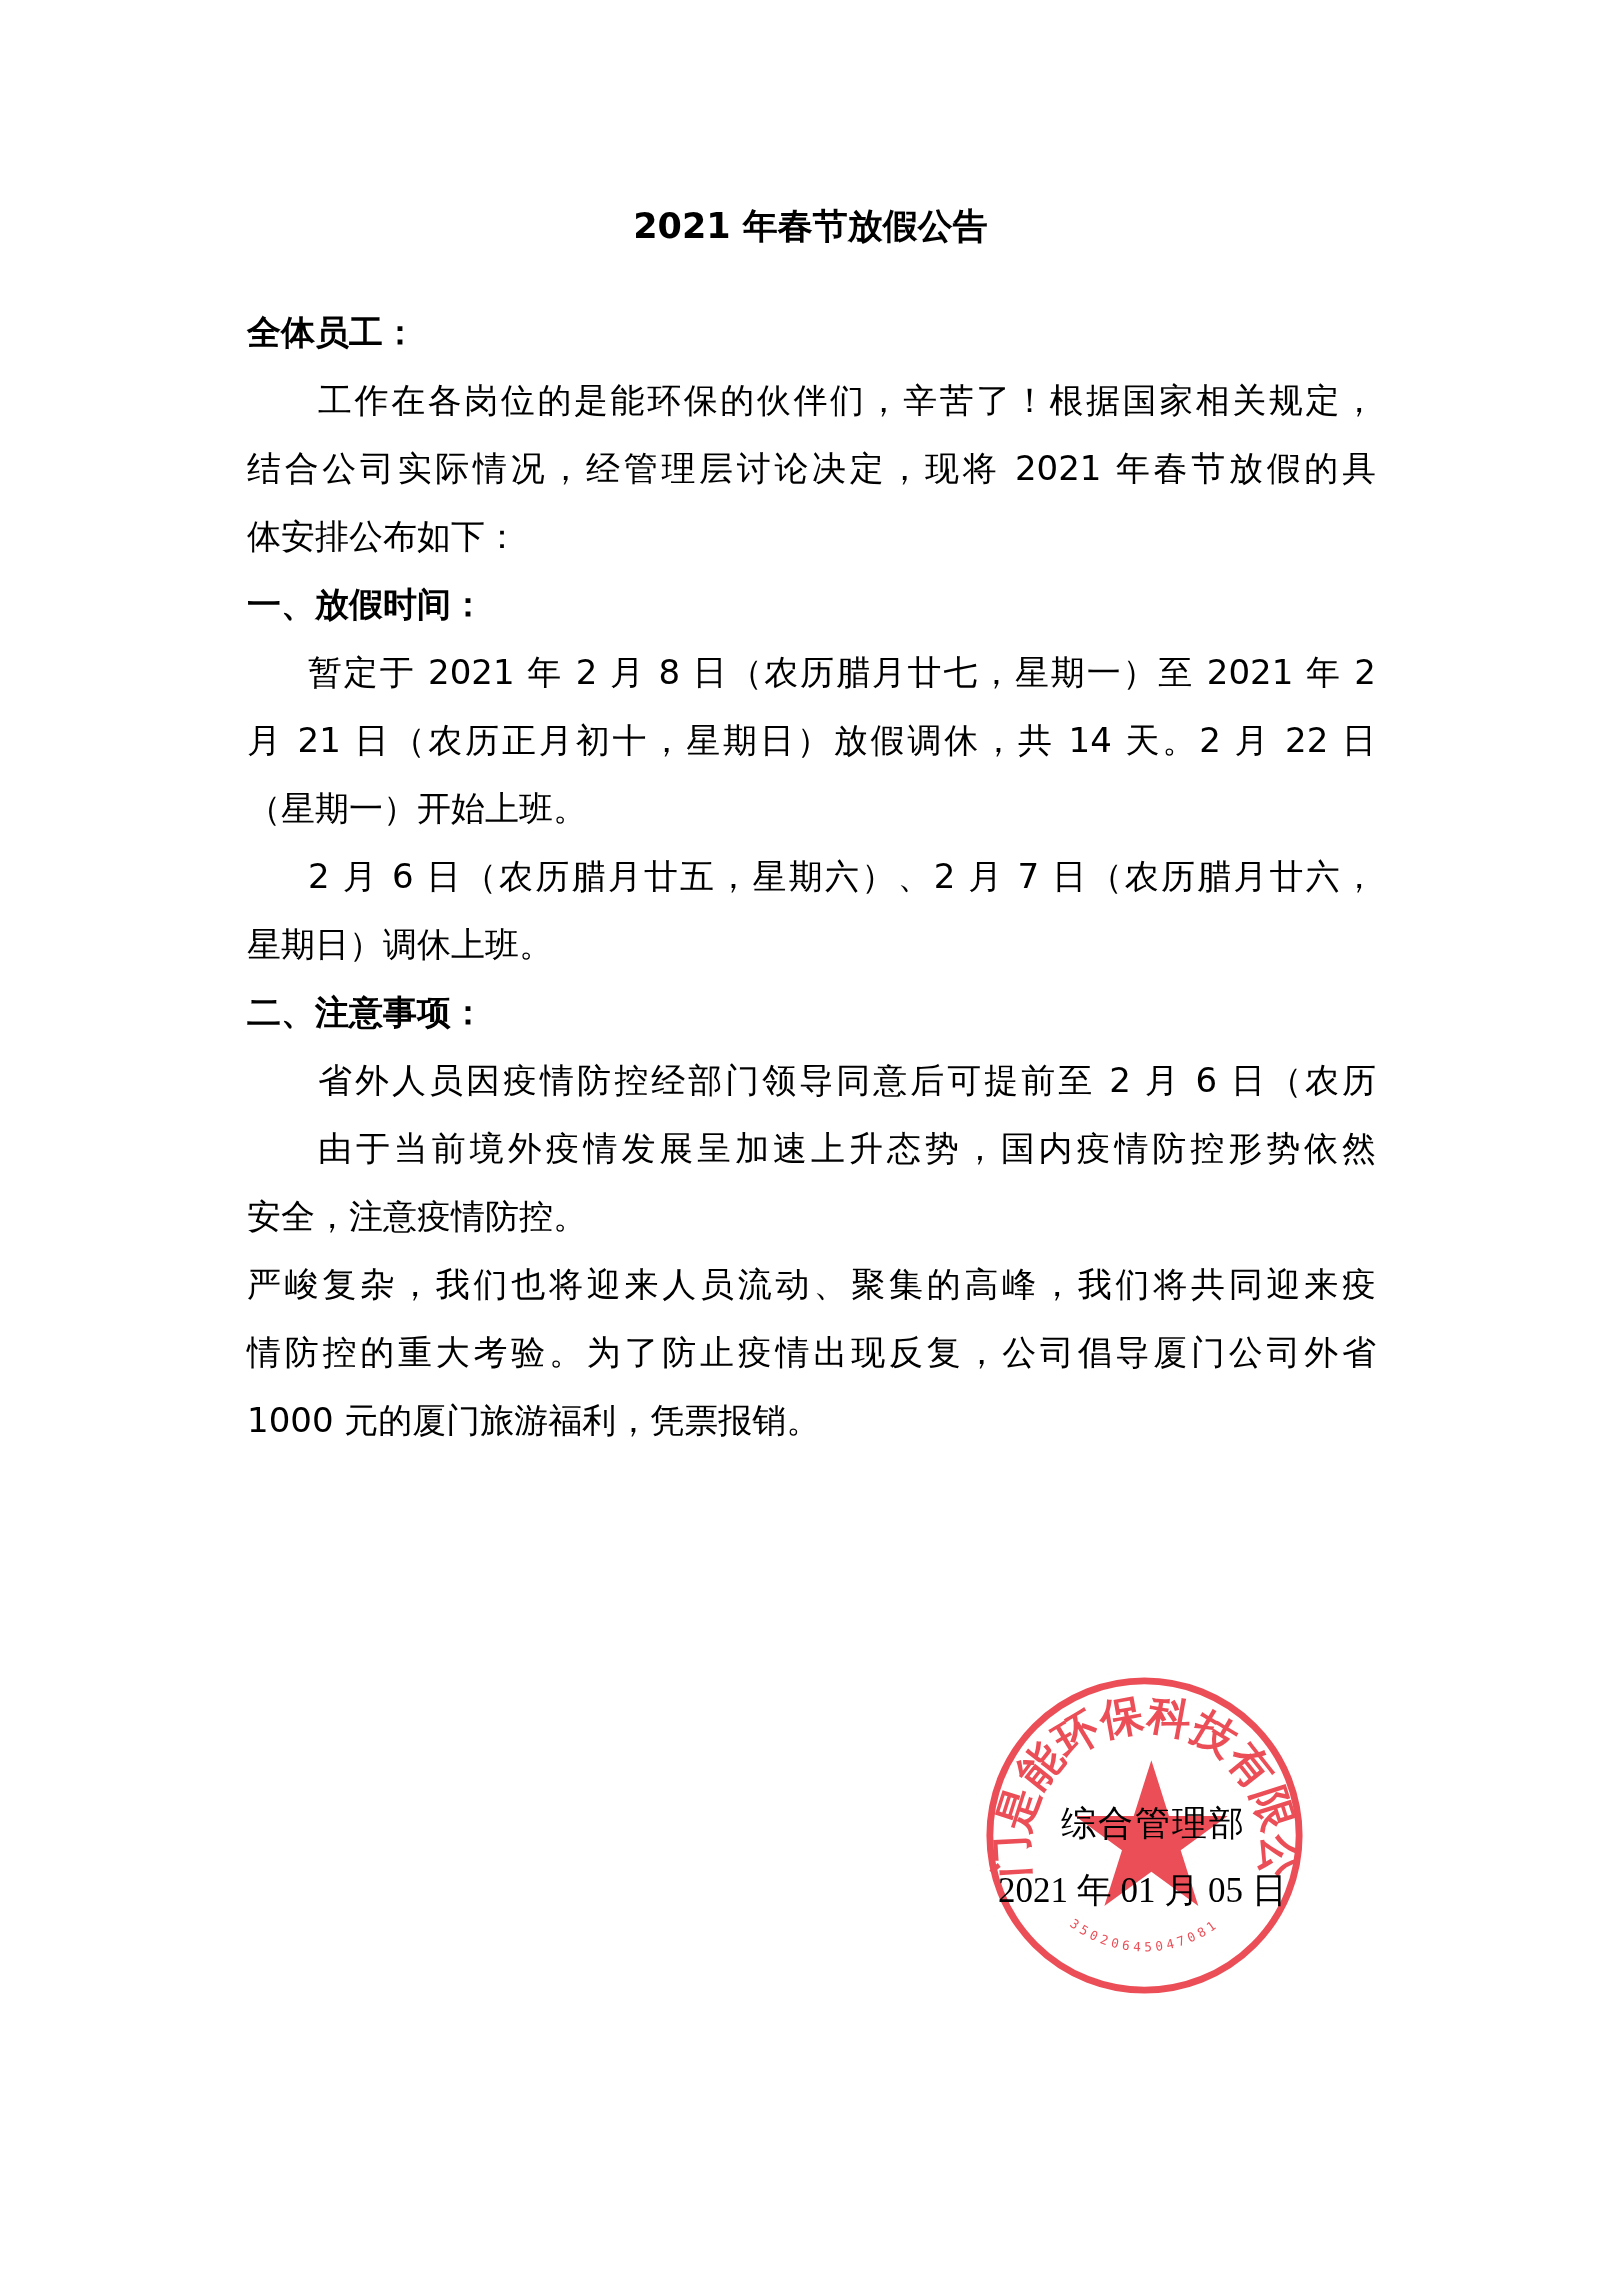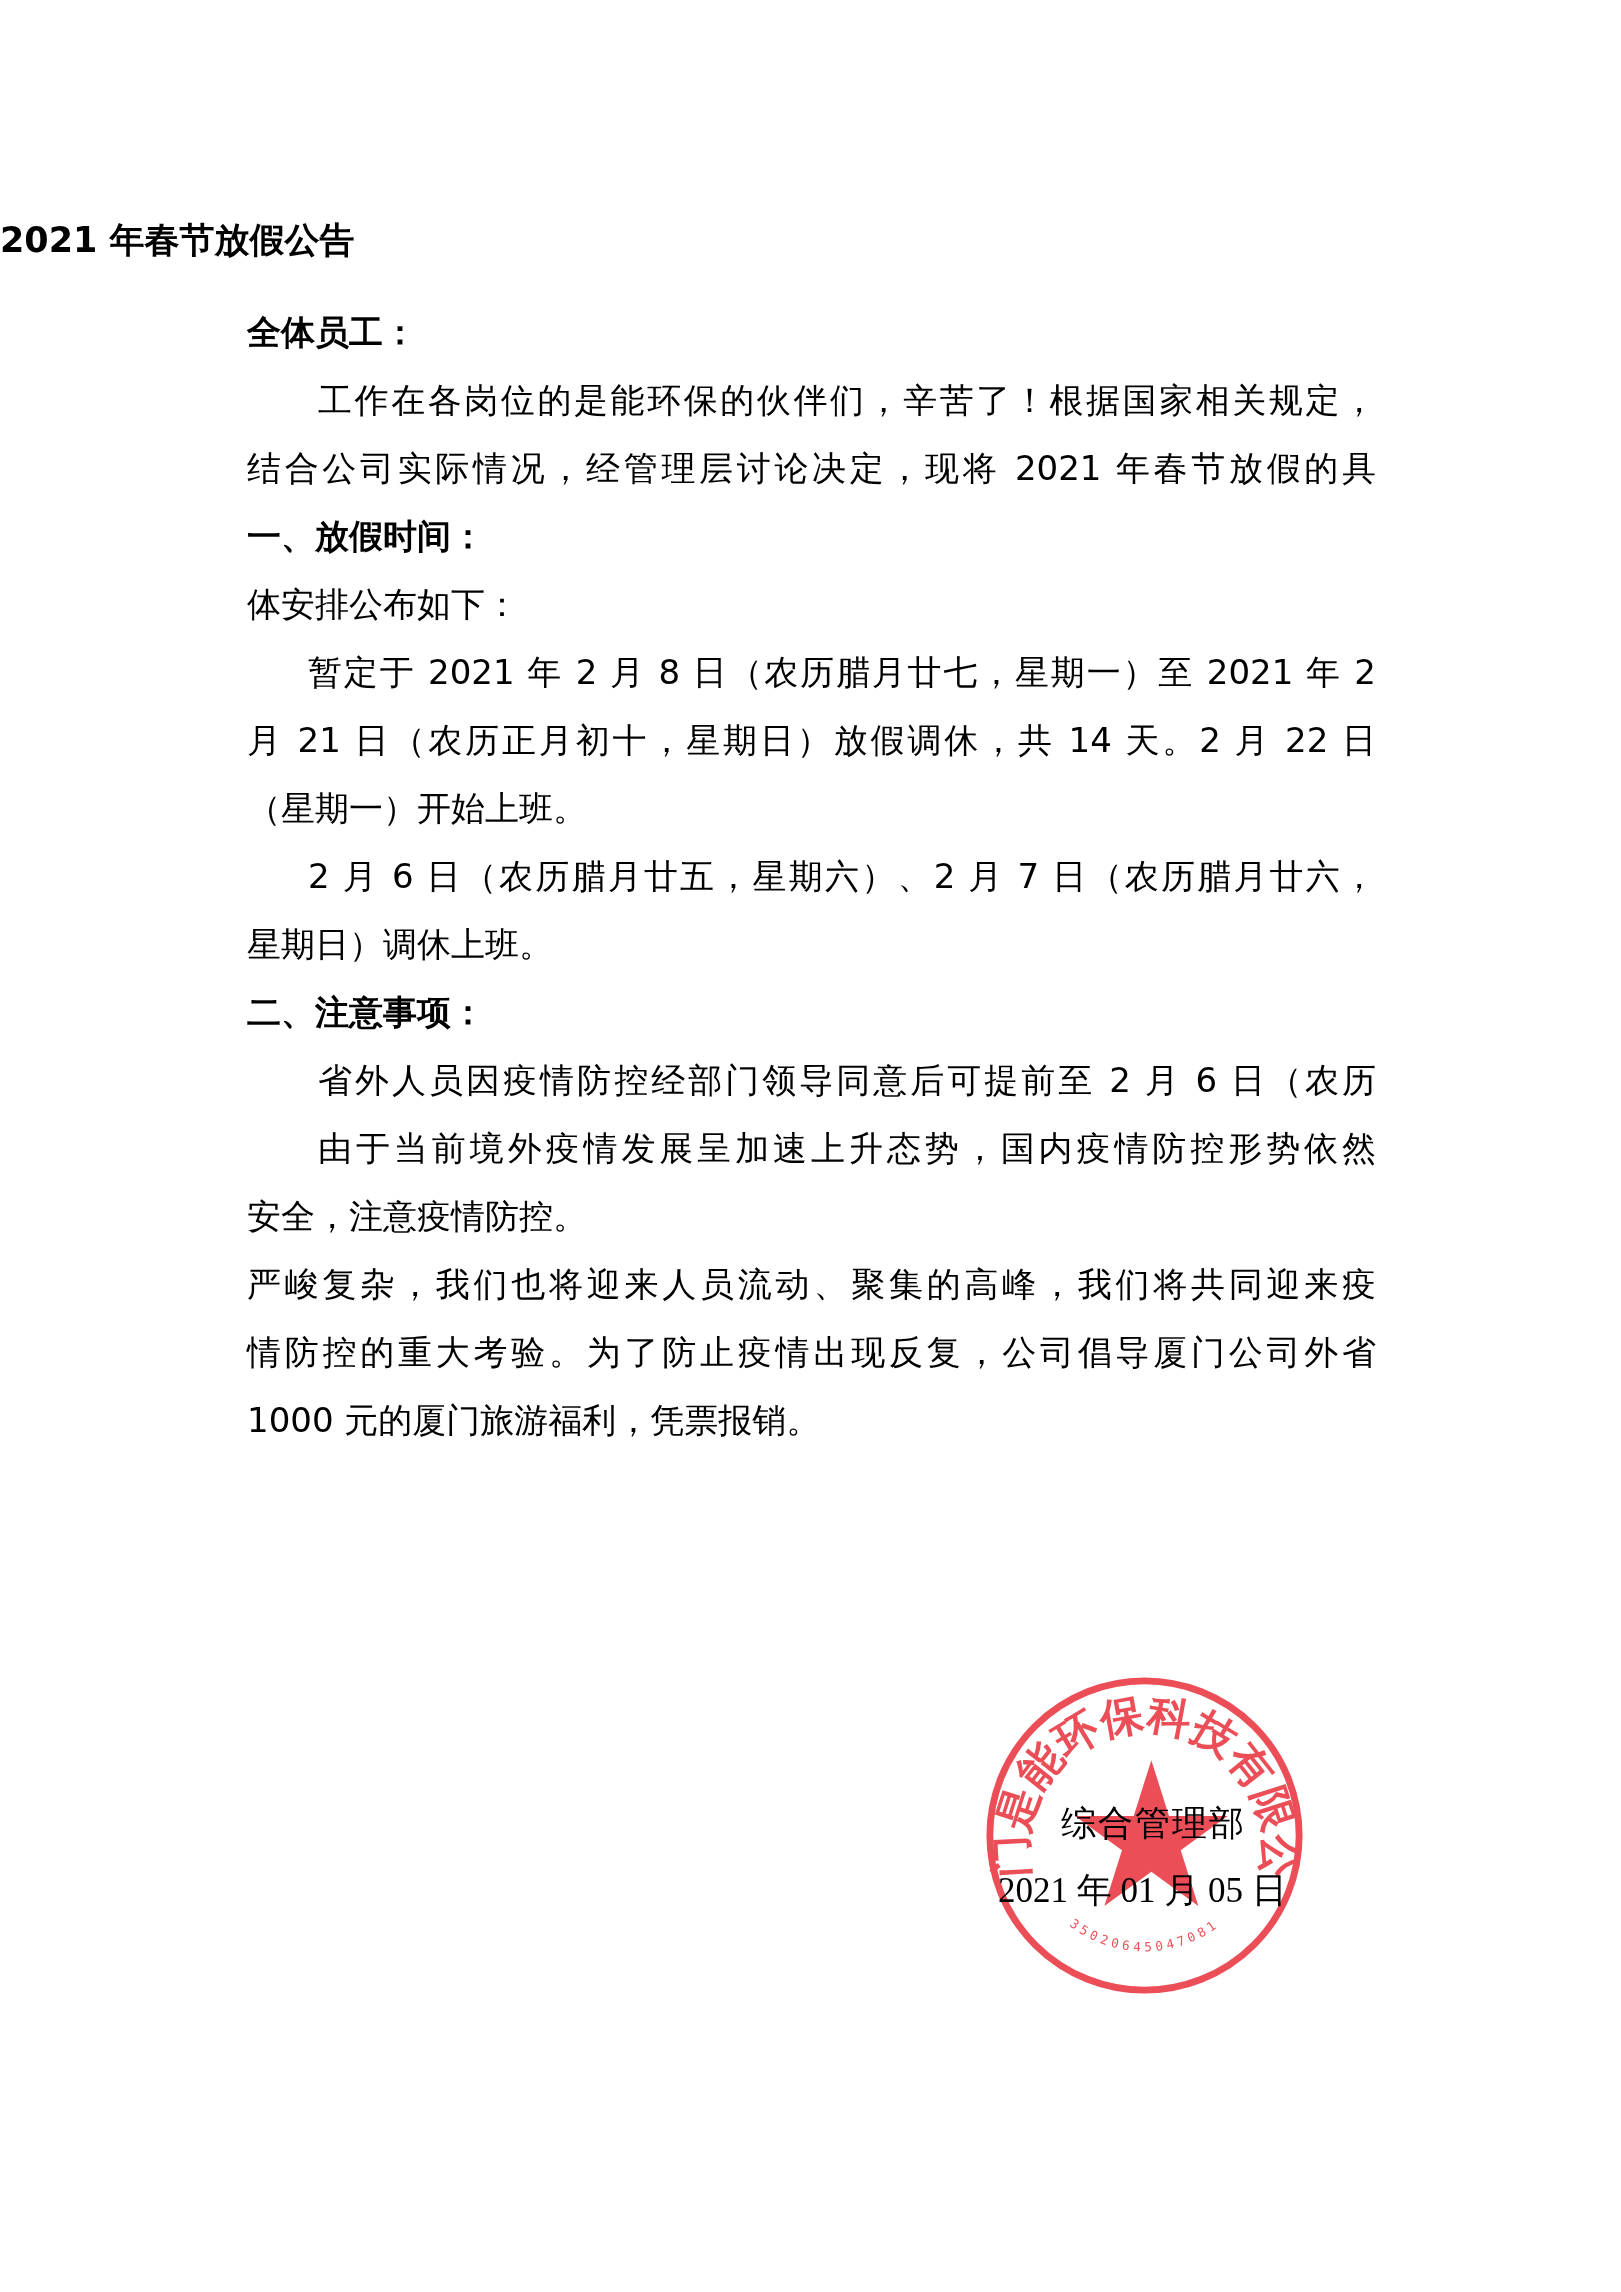--- a/index.html
+++ b/index.html
@@ -1,19 +1,19 @@
 <!DOCTYPE html>
 <html><head>
 <meta charset="utf-8">
 <style>
   html, body { margin: 0; padding: 0; background: #ffffff; }
   body { width: 1621px; height: 2293px; position: relative; overflow: hidden; color: #000; }
   .page { position: absolute; left: 0; top: 0; width: 1621px; height: 2293px; }
   .title {
-    position: absolute; left: 0; width: 1621px; top: 218px; 
+    position: absolute; left: 0; width: 1621px; top: 204px; text-align: center;
     font-family: "DejaVu Sans", "Liberation Sans", sans-serif; font-weight: bold;
     font-size: 35px; line-height: 45px; letter-spacing: 0px;
   }
   .body-text {
     position: absolute; left: 247px; width: 1129px; top: 298px;
     font-family: "DejaVu Sans", "Liberation Sans", sans-serif;
     font-size: 34px; line-height: 68px;
   }
   .line { display: block; height: 68px; white-space: nowrap; overflow: visible; text-align: justify; text-align-last: justify; }
   .line.last { text-align-last: left; }
@@ -37,23 +37,23 @@
 
 <div class="page">
 
   <div class="title">2021 年春节放假公告</div>
 
   <div class="body-text">
     <span class="line salute">全体员工：</span>
 
     <span class="line indent">工作在各岗位的是能环保的伙伴们，辛苦了！根据国家相关规定，</span>
     <span class="line">结合公司实际情况，经管理层讨论决定，现将 2021 年春节放假的具</span>
+    <span class="line last">体安排公布如下：</span>
+
     <span class="line heading">一、放假时间：</span>
-
-    <span class="line last">体安排公布如下：</span>
     <span class="line indent-sm">暂定于 2021 年 2 月 8 日（农历腊月廿七，星期一）至 2021 年 2</span>
     <span class="line">月 21 日（农历正月初十，星期日）放假调休，共 14 天。2 月 22 日</span>
     <span class="line last">（星期一）开始上班。</span>
     <span class="line indent-sm">2 月 6 日（农历腊月廿五，星期六）、2 月 7 日（农历腊月廿六，</span>
     <span class="line last">星期日）调休上班。</span>
 
     <span class="line heading">二、注意事项：</span>
     <span class="line indent">省外人员因疫情防控经部门领导同意后可提前至 2 月 6 日（农历</span>
     <span class="line indent">由于当前境外疫情发展呈加速上升态势，国内疫情防控形势依然</span>
     <span class="line last">安全，注意疫情防控。</span>

